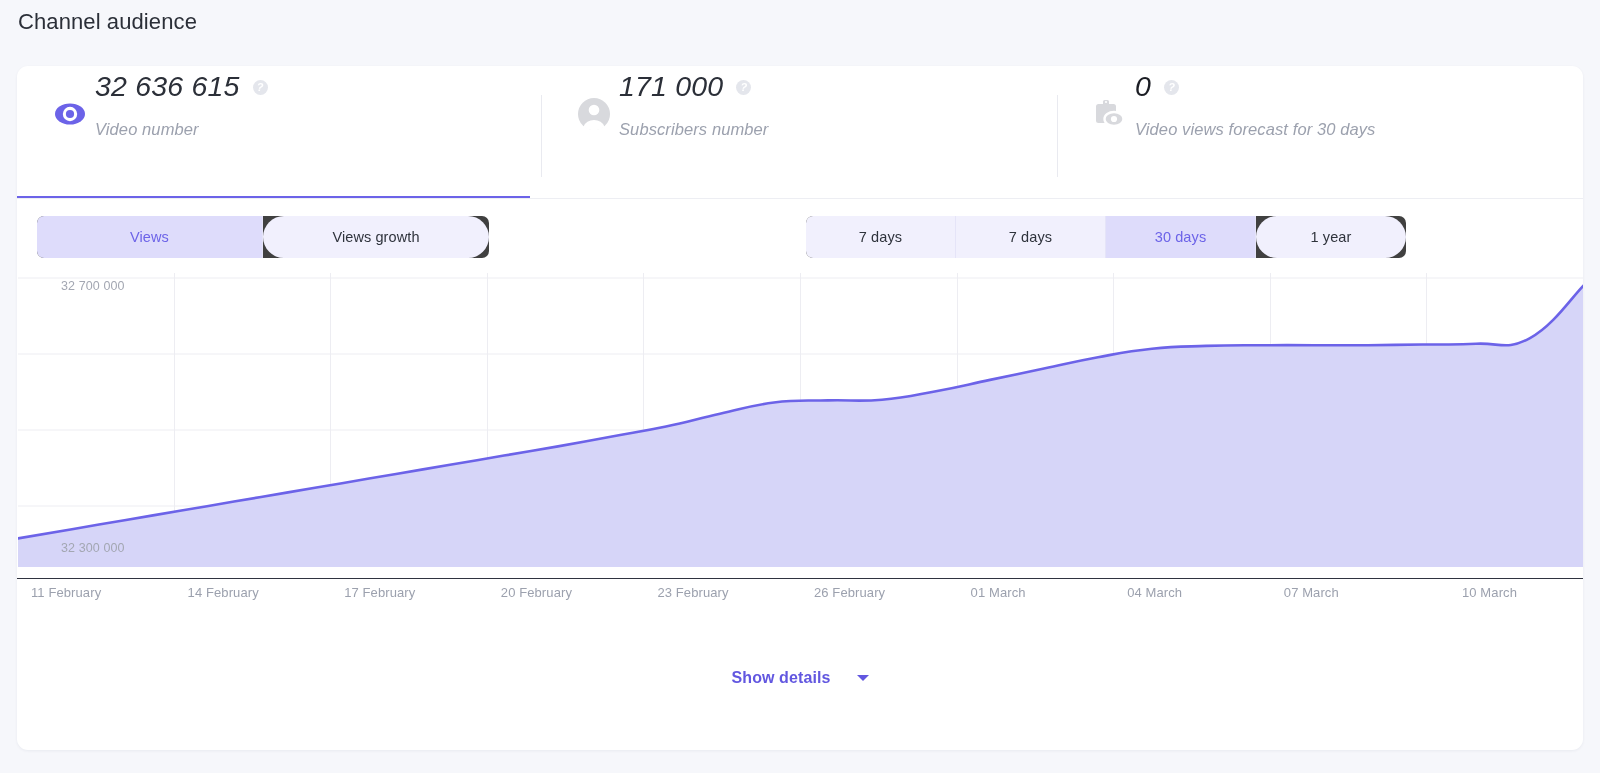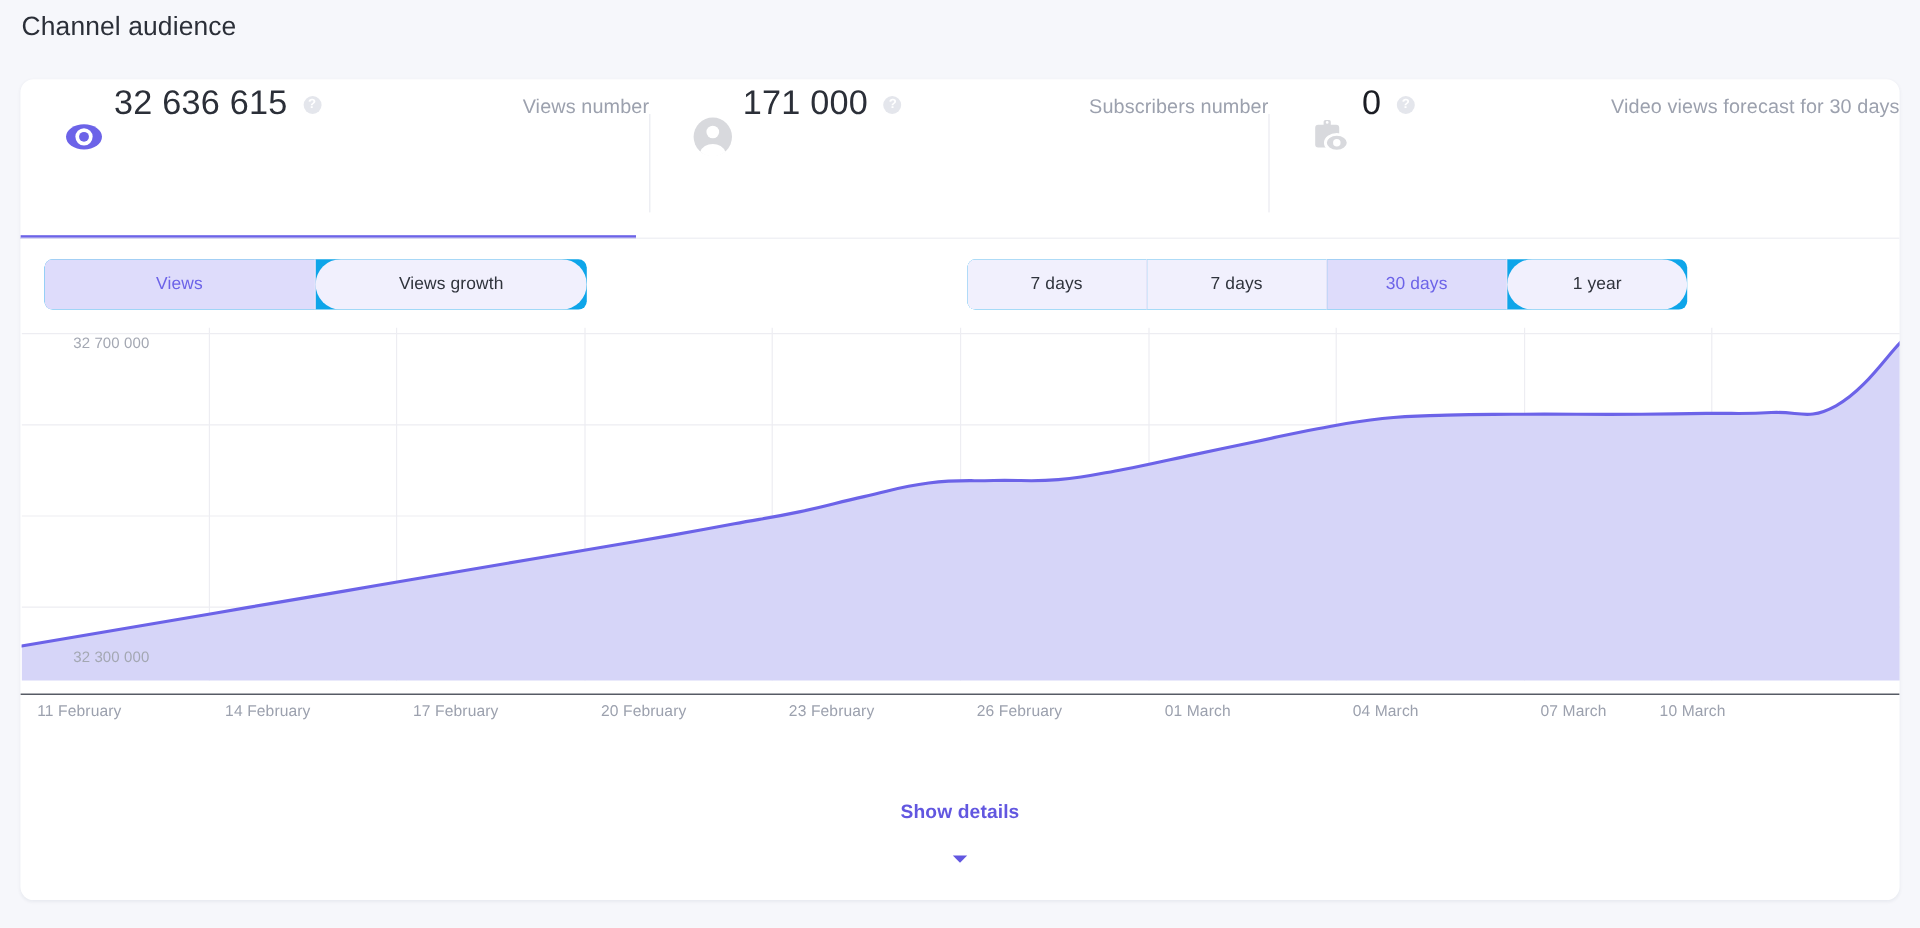--- a/index.html
+++ b/index.html
@@ -34,23 +34,24 @@
 
   
   .stats {
     position: relative;
     height: 133px;
     display: flex;
   }
   .stat {
     position: relative;
     display: flex;
-    flex-direction: row;
-    justify-content: space-between;
+    flex-direction: column;
+    justify-content: flex-start;
     padding-left: 78px;
+    font-style: italic;
   }
   .stat-0 { width: 524px; }
   .stat-1 { width: 516px; }
   .stat-2 { flex: 1; }
   .stat-divider {
     position: absolute;
     top: 29px;
     width: 1px;
     height: 82px;
     background: #e9eaf0;
@@ -119,21 +120,21 @@
   
   .controls {
     position: relative;
     height: 74px;
   }
   .seg {
     position: absolute;
     display: flex;
     border-radius: 7px;
     overflow: hidden;
-    background: #0ea5e9;
+    background: #404040;
     height: 42px;
   }
   .seg-left { left: 20px; top: 17px; }
   .seg-right { left: 789px; top: 17px; justify-content: space-between; }
   .seg-btn {
     display: flex;
     align-items: center;
     justify-content: center;
     font-size: 14.5px;
     color: #2f333c;
@@ -211,21 +212,20 @@
     align-items: center;
     gap: 26px;
     background: none;
     border: none;
     cursor: pointer;
     font-family: "Liberation Sans", sans-serif;
     font-size: 16px;
     color: #6257e0;
     font-weight: bold;
     letter-spacing: 0.1px;
-    flex-direction: column;
   }
   .caret {
     width: 0; height: 0;
     border-left: 6px solid transparent;
     border-right: 6px solid transparent;
     border-top: 6px solid #6257e0;
   }
 </style>
 </head>
 <body>
@@ -241,21 +241,21 @@
         <svg width="32" height="24" viewBox="0 0 32 24">
           <ellipse cx="16" cy="12" rx="15" ry="10.5" fill="#6c63e8"></ellipse>
           <circle cx="16" cy="12" r="7.2" fill="#ffffff"></circle>
           <circle cx="16" cy="12" r="4.1" fill="#6c63e8"></circle>
         </svg>
       </span>
       <div class="stat-top">
         <span class="stat-value">32 636 615</span>
         <span class="help-icon">?</span>
       </div>
-      <div class="stat-label">Views number</div>
+      <div class="stat-label">Video number</div>
       <div class="stat-underline"></div>
     </div>
 
     <div class="stat-divider div-1"></div>
 
     <div class="stat stat-1">
       <span class="stat-icon">
         <svg width="34" height="34" viewBox="0 0 34 34">
           <circle cx="17" cy="17" r="16" fill="#d8d9dd"></circle>
           <circle cx="17" cy="13" r="5.3" fill="#ffffff"></circle>
@@ -333,21 +333,21 @@
     <div class="x-labels" id="x-labels">
         <span class="x-label" style="left: 14px;">11 February</span>
         <span class="x-label" style="left: 170.6px;">14 February</span>
         <span class="x-label" style="left: 327.2px;">17 February</span>
         <span class="x-label" style="left: 483.8px;">20 February</span>
         <span class="x-label" style="left: 640.4px;">23 February</span>
         <span class="x-label" style="left: 797px;">26 February</span>
         <span class="x-label" style="left: 953.6px;">01 March</span>
         <span class="x-label" style="left: 1110.2px;">04 March</span>
         <span class="x-label" style="left: 1266.8px;">07 March</span>
-        <span class="x-label" style="left: 1366px;">10 March</span>
+        <span class="x-label" style="left: 1445px;">10 March</span>
       </div>
   </div>
 
   <div class="details-row">
     <button class="details-btn">
       <span>Show details</span>
       <span class="caret"></span>
     </button>
   </div>
 

